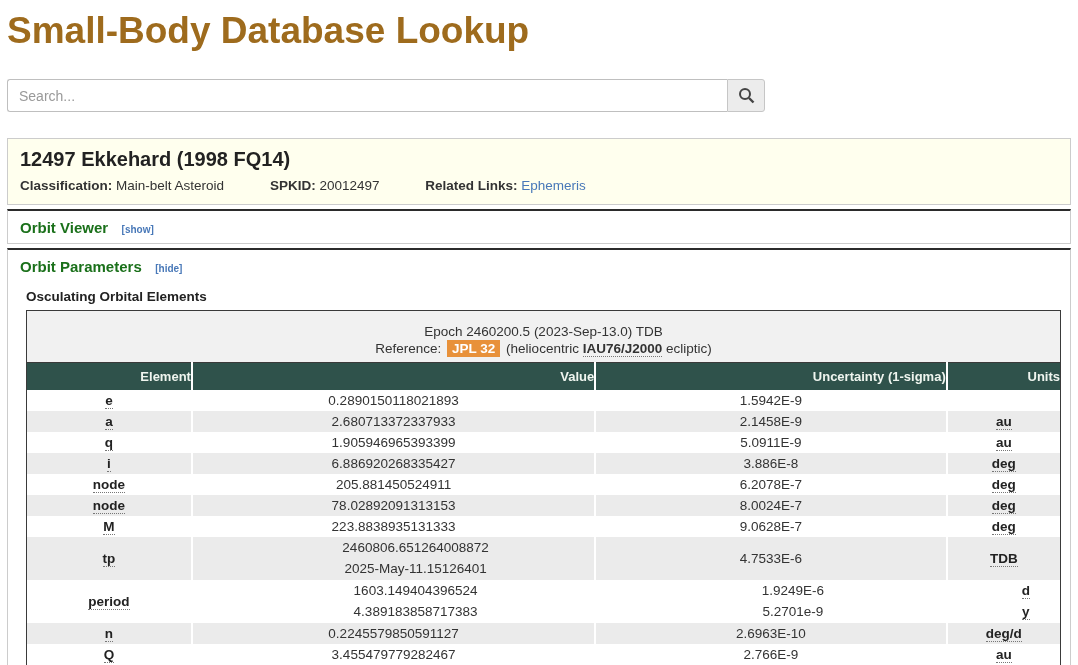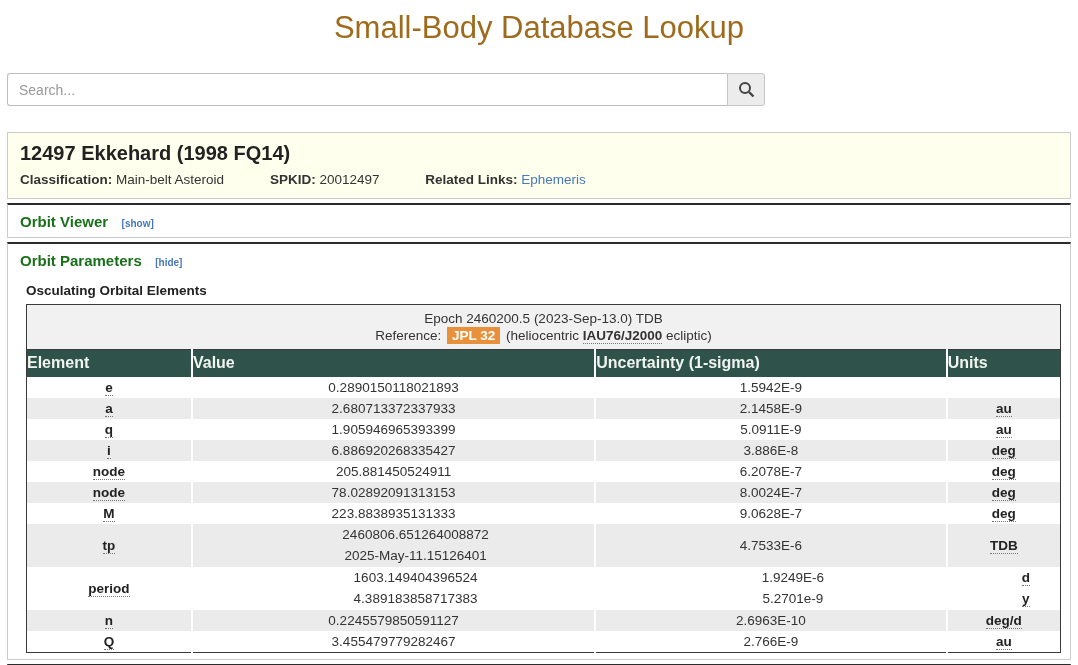--- a/index.html
+++ b/index.html
@@ -6,23 +6,22 @@
   html, body { margin: 0; padding: 0; background: #fff; }
   body {
     width: 1078px; height: 665px; overflow: hidden;
     font-family: "Liberation Sans", sans-serif; color: #333;
   }
   .page { padding: 0 7px; }
 
   
   .page-title {
     margin: 10px 0 0 0;
-    font-size: 31px; font-weight: 400; color: #9E6B1D;
+    font-size: 37px; font-weight: 700; color: #9E6B1D;
     letter-spacing: 0;
-    text-align: center;
   }
 
   
   .search-row { margin-top: 27px; display: flex; align-items: flex-end; width: 758px; }
   .search-input {
     width: 720px; height: 33px; border: 1px solid #bfbfbf; border-right: none;
     border-radius: 3px 0 0 3px; padding: 0 11px; font-size: 14px; color: #333;
     font-family: "Liberation Sans", sans-serif; outline: none;
   }
   .search-input::placeholder { color: #999; }
@@ -52,30 +51,30 @@
   .section-toggle { font-size: 10px; font-weight: bold; color: #4878B8; margin-left: 9px; cursor: pointer; }
 
   .sub-heading { font-size: 13.5px; font-weight: bold; color: #222; margin: 13px 0 6px 6px; }
 
   
   table.elements {
     width: 1035px; margin-left: 6px; border-collapse: collapse;
     font-size: 13.5px; color: #333; border: 1px solid #3a3a3a;
   }
   .tbl-caption-cell {
-    background: #F1F1F1; text-align: center; padding: 5px 0 5px 0;
+    background: #F1F1F1; text-align: center; padding: 12px 0 5px 0;
     border-bottom: 1px solid #3a3a3a; line-height: 17px; color: #333;
   }
   .badge {
     background: #E8913A; color: #fff; font-weight: bold; padding: 1px 5px; margin: 0 2px;
   }
   .frame-ref { font-weight: bold; border-bottom: 1px dotted #777; }
   th.col-h {
-    background: #2F524B; color: #EFF5EF; font-weight: bold; font-size: 16px;
-    height: 27px; text-align: left; padding: 0;
+    background: #2F524B; color: #EFF5EF; font-weight: bold; font-size: 13px;
+    height: 27px; text-align: right; padding: 0;
   }
   th.col-h + th.col-h, td.cell + td.cell { border-left: 2px solid #fff; }
   td.cell { text-align: center; padding: 0; line-height: 21px; height: 21px; }
   tr.alt td.cell { background: #EBEBEB; }
   td.cell .line { line-height: 21.5px; margin-left: 44px; }
   tr.dbl td.cell { height: 43px; }
   .tip { font-weight: bold; color: #222; border-bottom: 1px dotted #777; }
 
   
   col.c-el   { width: 16%; }

